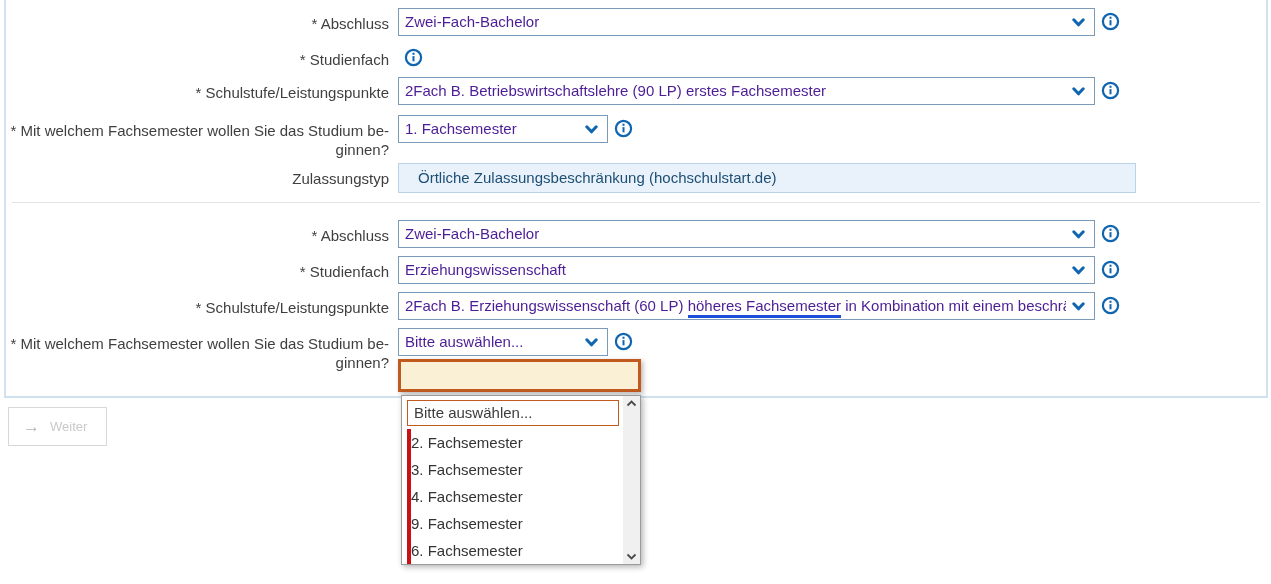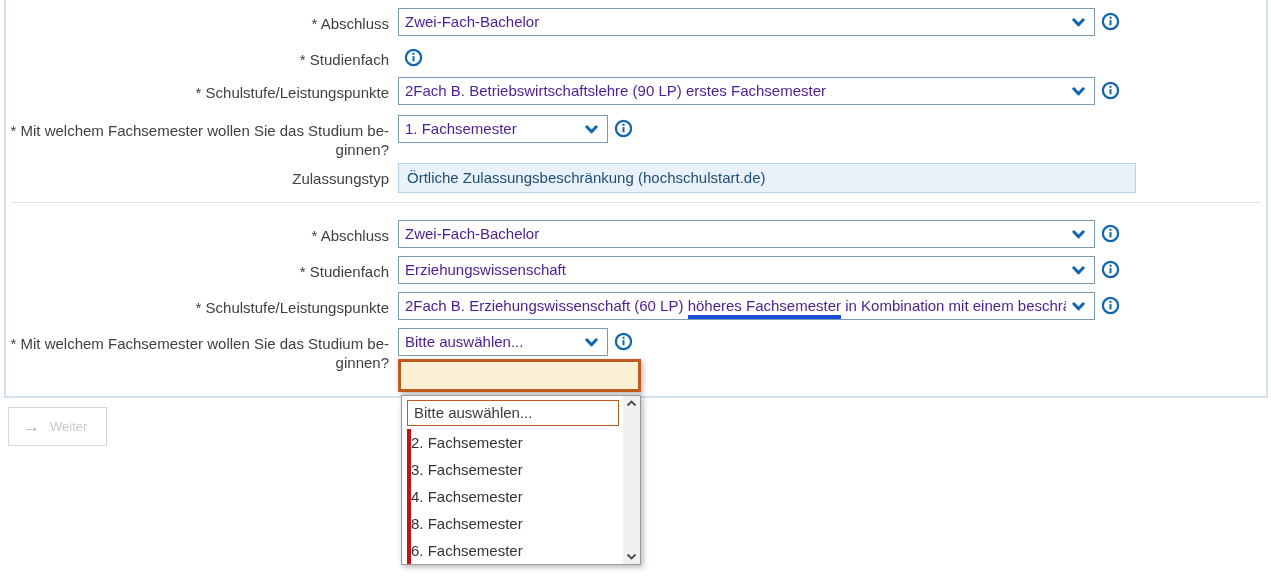--- a/index.html
+++ b/index.html
@@ -32,25 +32,25 @@
   }
   .select-box .chev{flex:none;margin-left:6px;display:flex;align-items:center;}
   .w-wide{width:697px;}
   .w-small{width:210px;}
   .info-btn{
     margin-left:6px;margin-top:4px;flex:none;cursor:pointer;display:inline-flex;
   }
   .readonly-box{
     box-sizing:border-box;width:738px;height:30px;
     background:#e9f2fb;border:1px solid #b9d3ea;
-    font-size:15px;color:#1d4e74;line-height:28px;padding:0 8px;
+    font-size:15px;color:#1d4e74;line-height:28px;padding:0 19px;
     white-space:nowrap;overflow:hidden;
   }
   .divider{border-top:1px solid #e3e3e3;margin:9px 6px 17px 6px;height:0;}
-  .underline-red{border-bottom:8px solid #1d4ed8;padding-bottom:1px;}
+  .underline-red{border-bottom:3px solid #1d4ed8;padding-bottom:1px;}
   
   .popup-anchor{position:relative;}
   .dd-filter{
     position:absolute;left:0;top:31px;z-index:20;
     box-sizing:border-box;width:243px;height:33px;
     background:#faf0d6;border:3px solid #c05a1e;outline:none;
     font-family:inherit;font-size:15px;color:#333;padding:0 6px;
     box-shadow:2px 2px 5px rgba(0,0,0,0.28);
   }
   .dd-list{
@@ -260,21 +260,21 @@
           </svg>
         </span>
 
       <input class="dd-filter" type="text" value="" style="">
       <div class="dd-list">
         <div class="dd-options">
           <div class="dd-option-highlight">Bitte auswählen...</div>
           <div class="dd-option">2. Fachsemester</div>
           <div class="dd-option">3. Fachsemester</div>
           <div class="dd-option">4. Fachsemester</div>
-          <div class="dd-option">8. Fachsemester</div>
+          <div class="dd-option">9. Fachsemester</div>
           <div class="dd-option">6. Fachsemester</div>
         </div>
         <div class="dd-scrollbar">
           <div class="scroll-arrow">
               <svg width="11" height="7" viewBox="0 0 11 7">
                 <path d="M1.5 5.5 L5.5 1.5 L9.5 5.5" fill="none" stroke="#4a4a4a" stroke-width="1.8"></path>
               </svg>
             </div>
           <div class="scroll-arrow">
               <svg width="11" height="7" viewBox="0 0 11 7">

